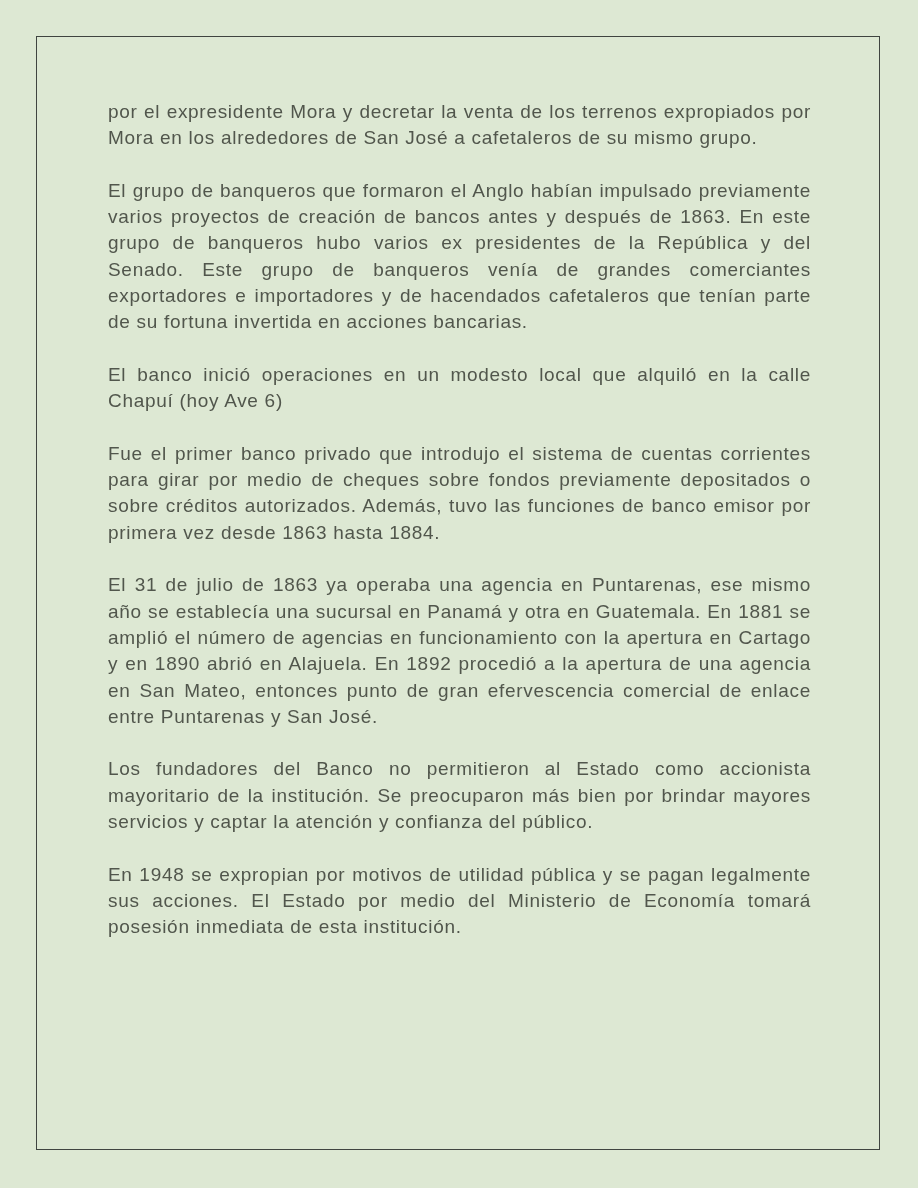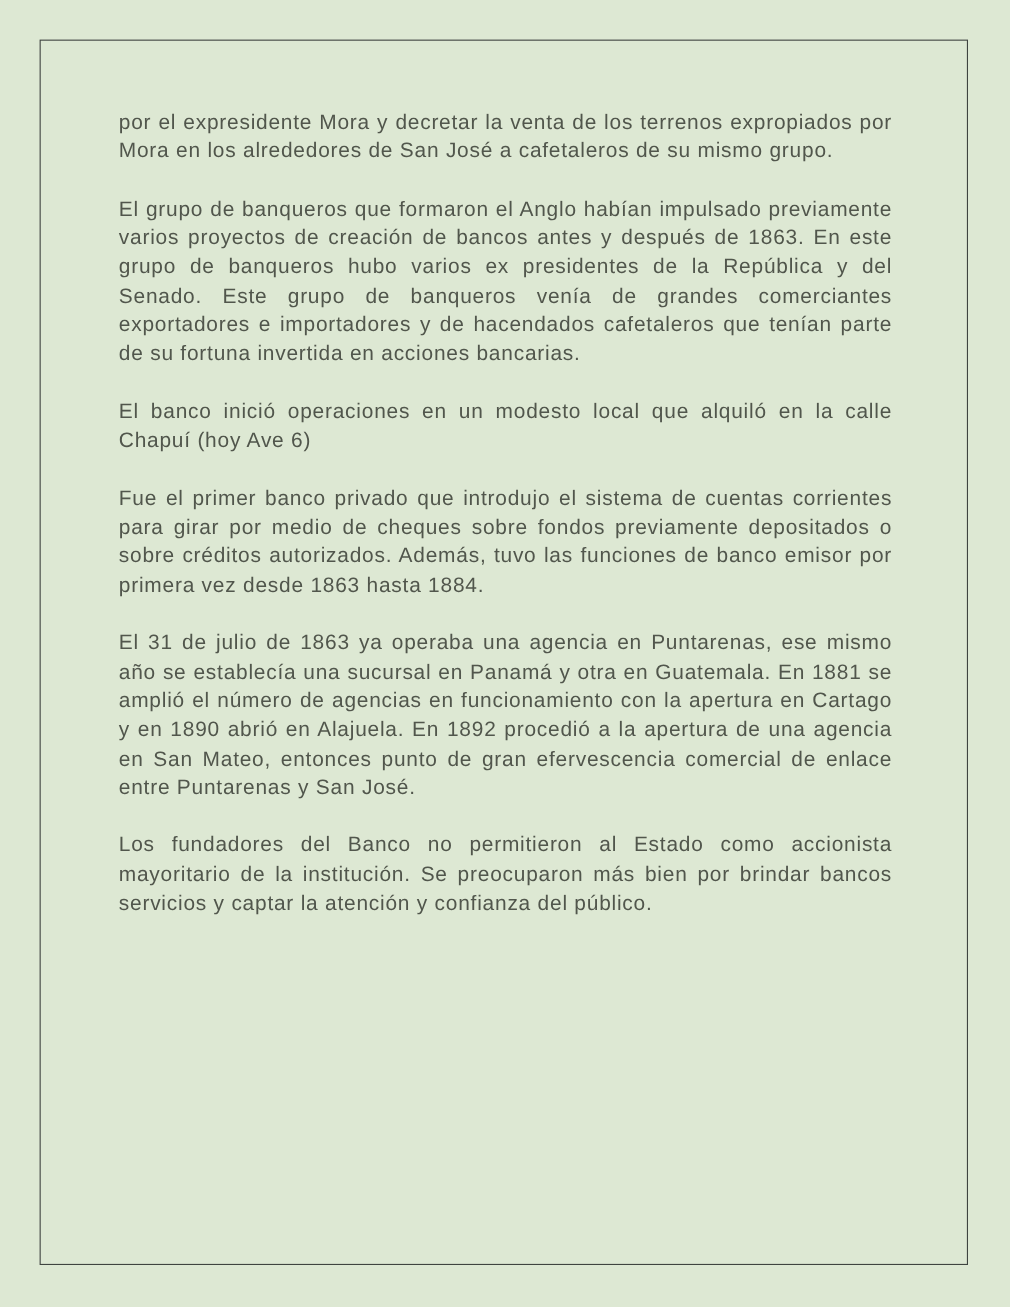--- a/index.html
+++ b/index.html
@@ -46,16 +46,17 @@
 <body>
 
 <div class="page">
   <div class="frame">
     <div class="text-block">
       <p>por el expresidente Mora y decretar la venta de los terrenos expropiados por Mora en los alrededores de San José a cafetaleros de su mismo grupo.</p>
       <p>El grupo de banqueros que formaron el Anglo habían impulsado previamente varios proyectos de creación de bancos antes y después de 1863. En este grupo de banqueros hubo varios ex presidentes de la República y del Senado. Este grupo de banqueros venía de grandes comerciantes exportadores e importadores y de hacendados cafetaleros que tenían parte de su fortuna invertida en acciones bancarias.</p>
       <p>El banco inició operaciones en un modesto local que alquiló en la calle Chapuí (hoy Ave 6)</p>
       <p>Fue el primer banco privado que introdujo el sistema de cuentas corrientes para girar por medio de cheques sobre fondos previamente depositados o sobre créditos autorizados. Además, tuvo las funciones de banco emisor por primera vez desde 1863 hasta 1884.</p>
       <p>El 31 de julio de 1863 ya operaba una agencia en Puntarenas, ese mismo año se establecía una sucursal en Panamá y otra en Guatemala. En 1881 se amplió el número de agencias en funcionamiento con la apertura en Cartago y en 1890 abrió en Alajuela. En 1892 procedió a la apertura de una agencia en San Mateo, entonces punto de gran efervescencia comercial de enlace entre Puntarenas y San José.</p>
-      <p>Los fundadores del Banco no permitieron al Estado como accionista mayoritario de la institución. Se preocuparon más bien por brindar bancos servicios y captar la atención y confianza del público.</p>
+      <p>Los fundadores del Banco no permitieron al Estado como accionista mayoritario de la institución. Se preocuparon más bien por brindar mayores servicios y captar la atención y confianza del público.</p>
+      <p>En 1948 se expropian por motivos de utilidad pública y se pagan legalmente sus acciones. El Estado por medio del Ministerio de Economía tomará posesión inmediata de esta institución.</p>
     </div>
   </div>
 </div>
 
 </body></html>

